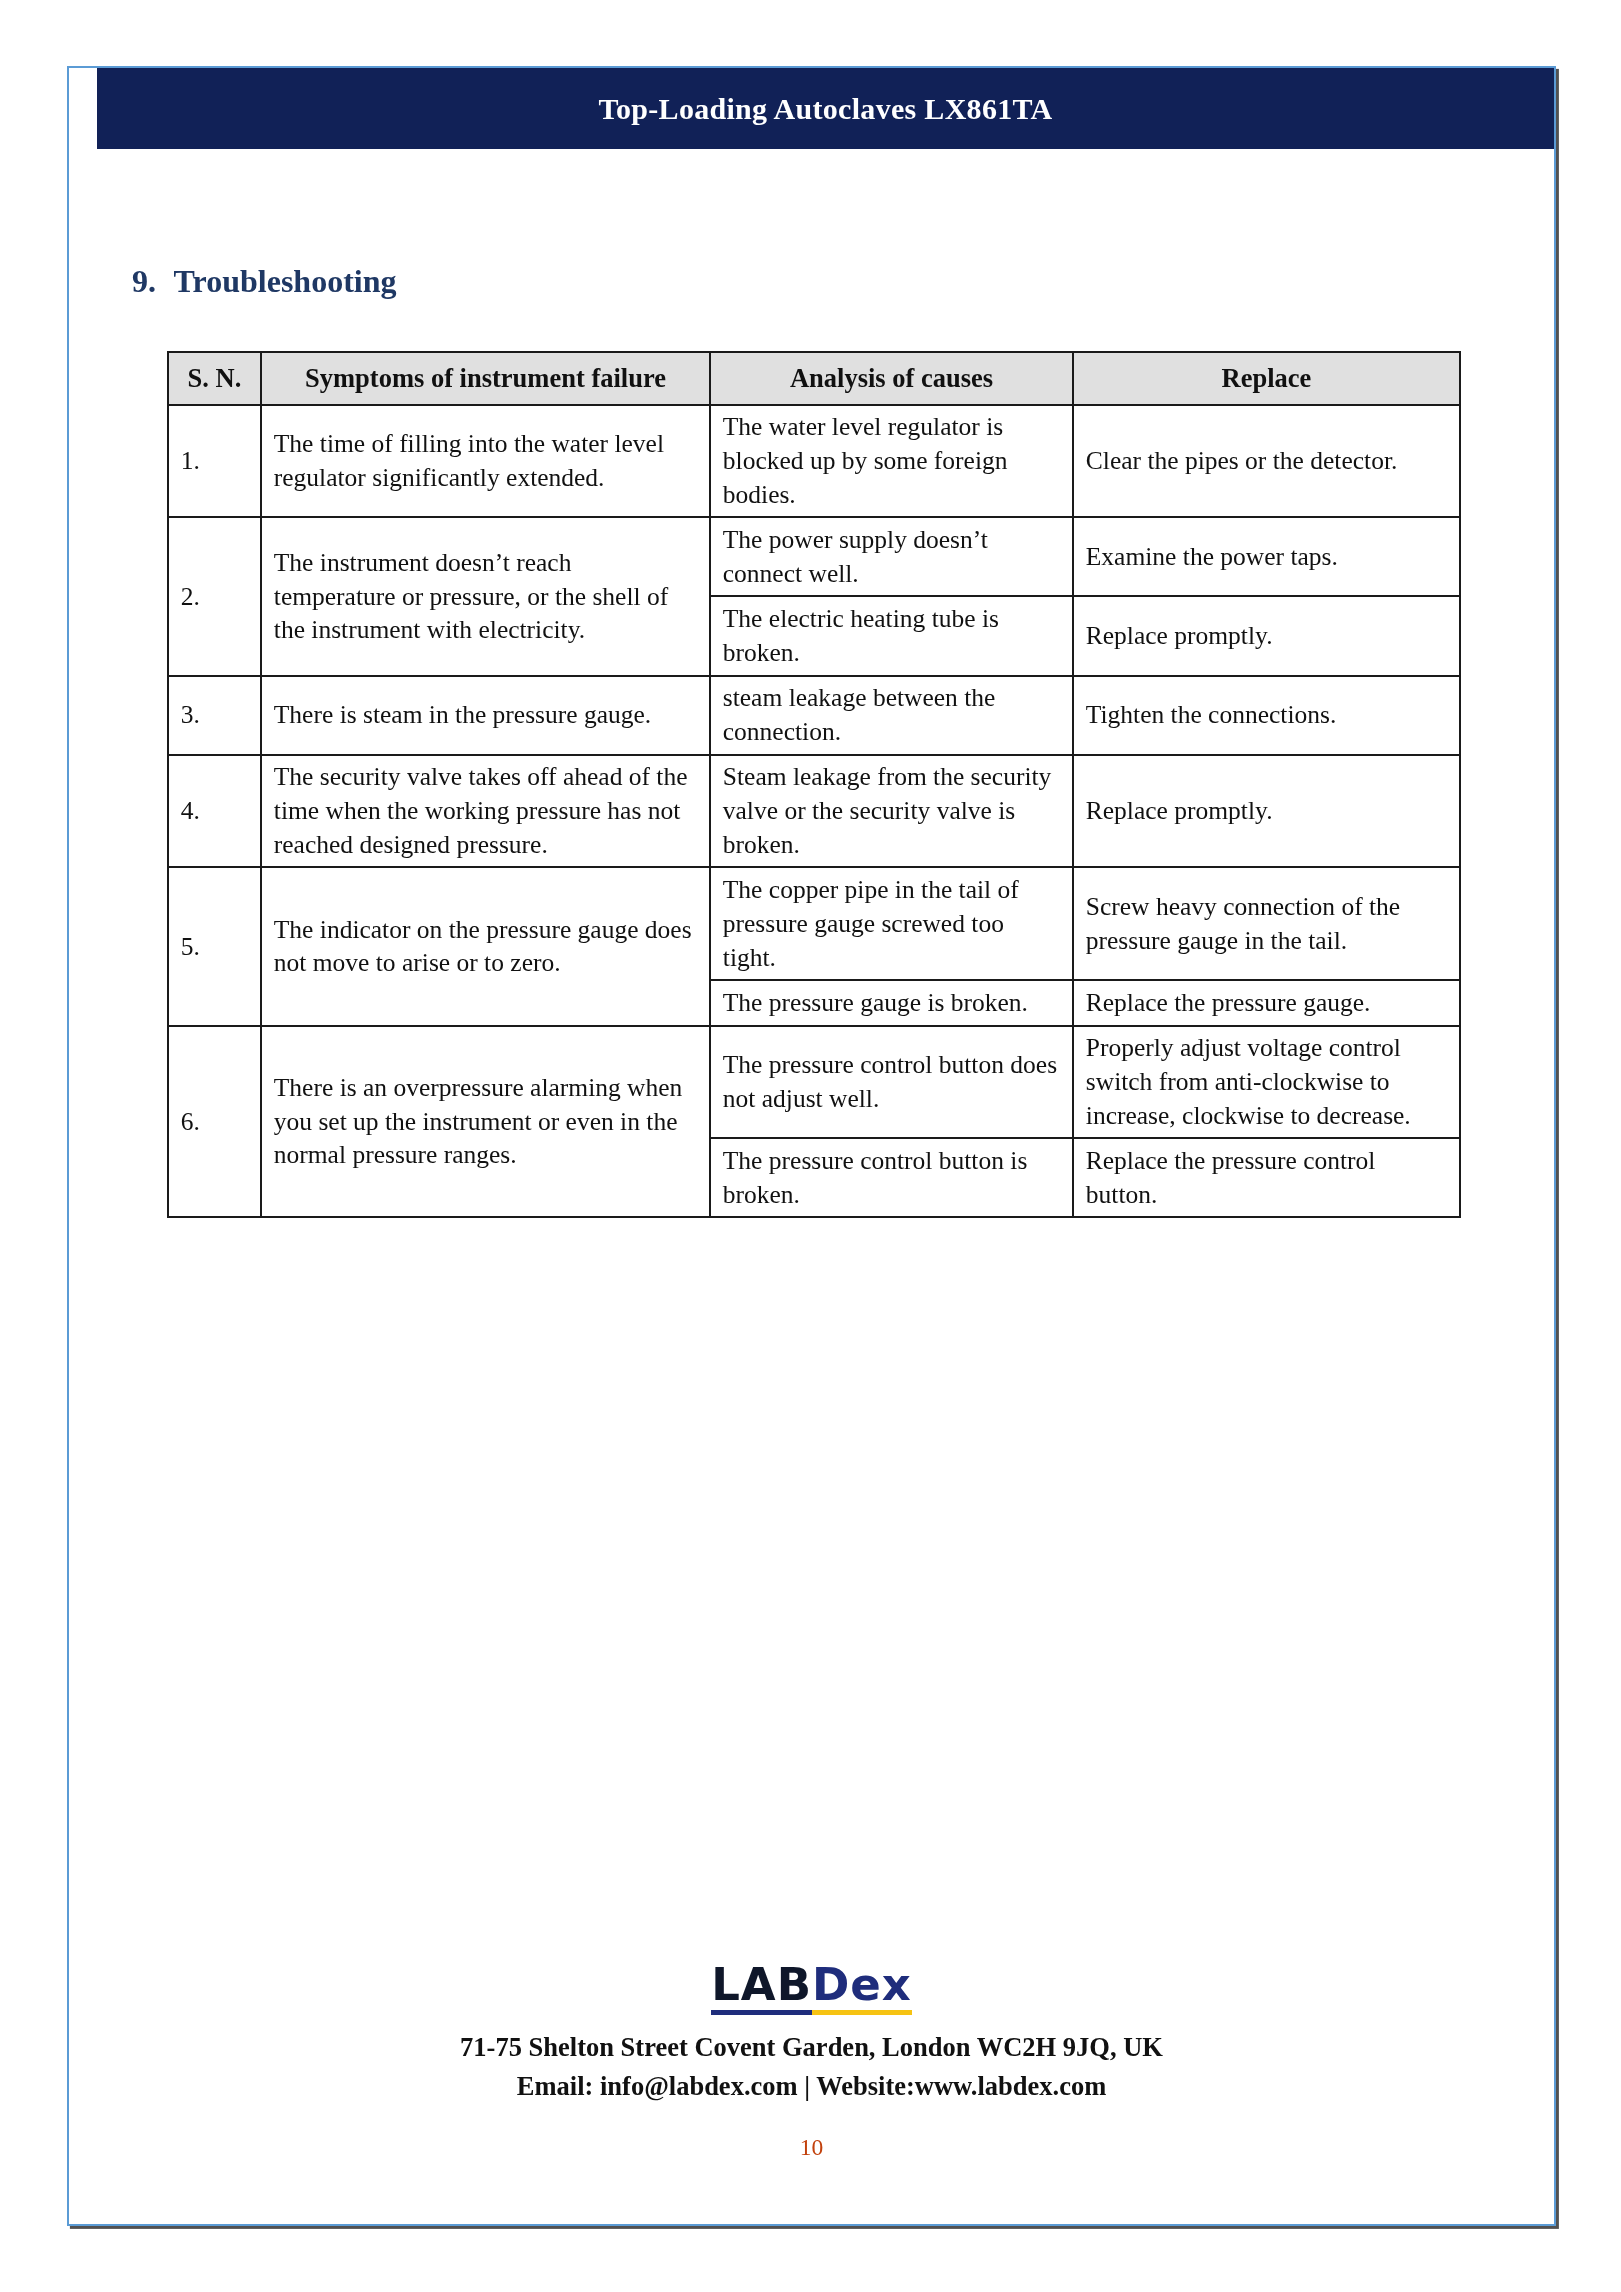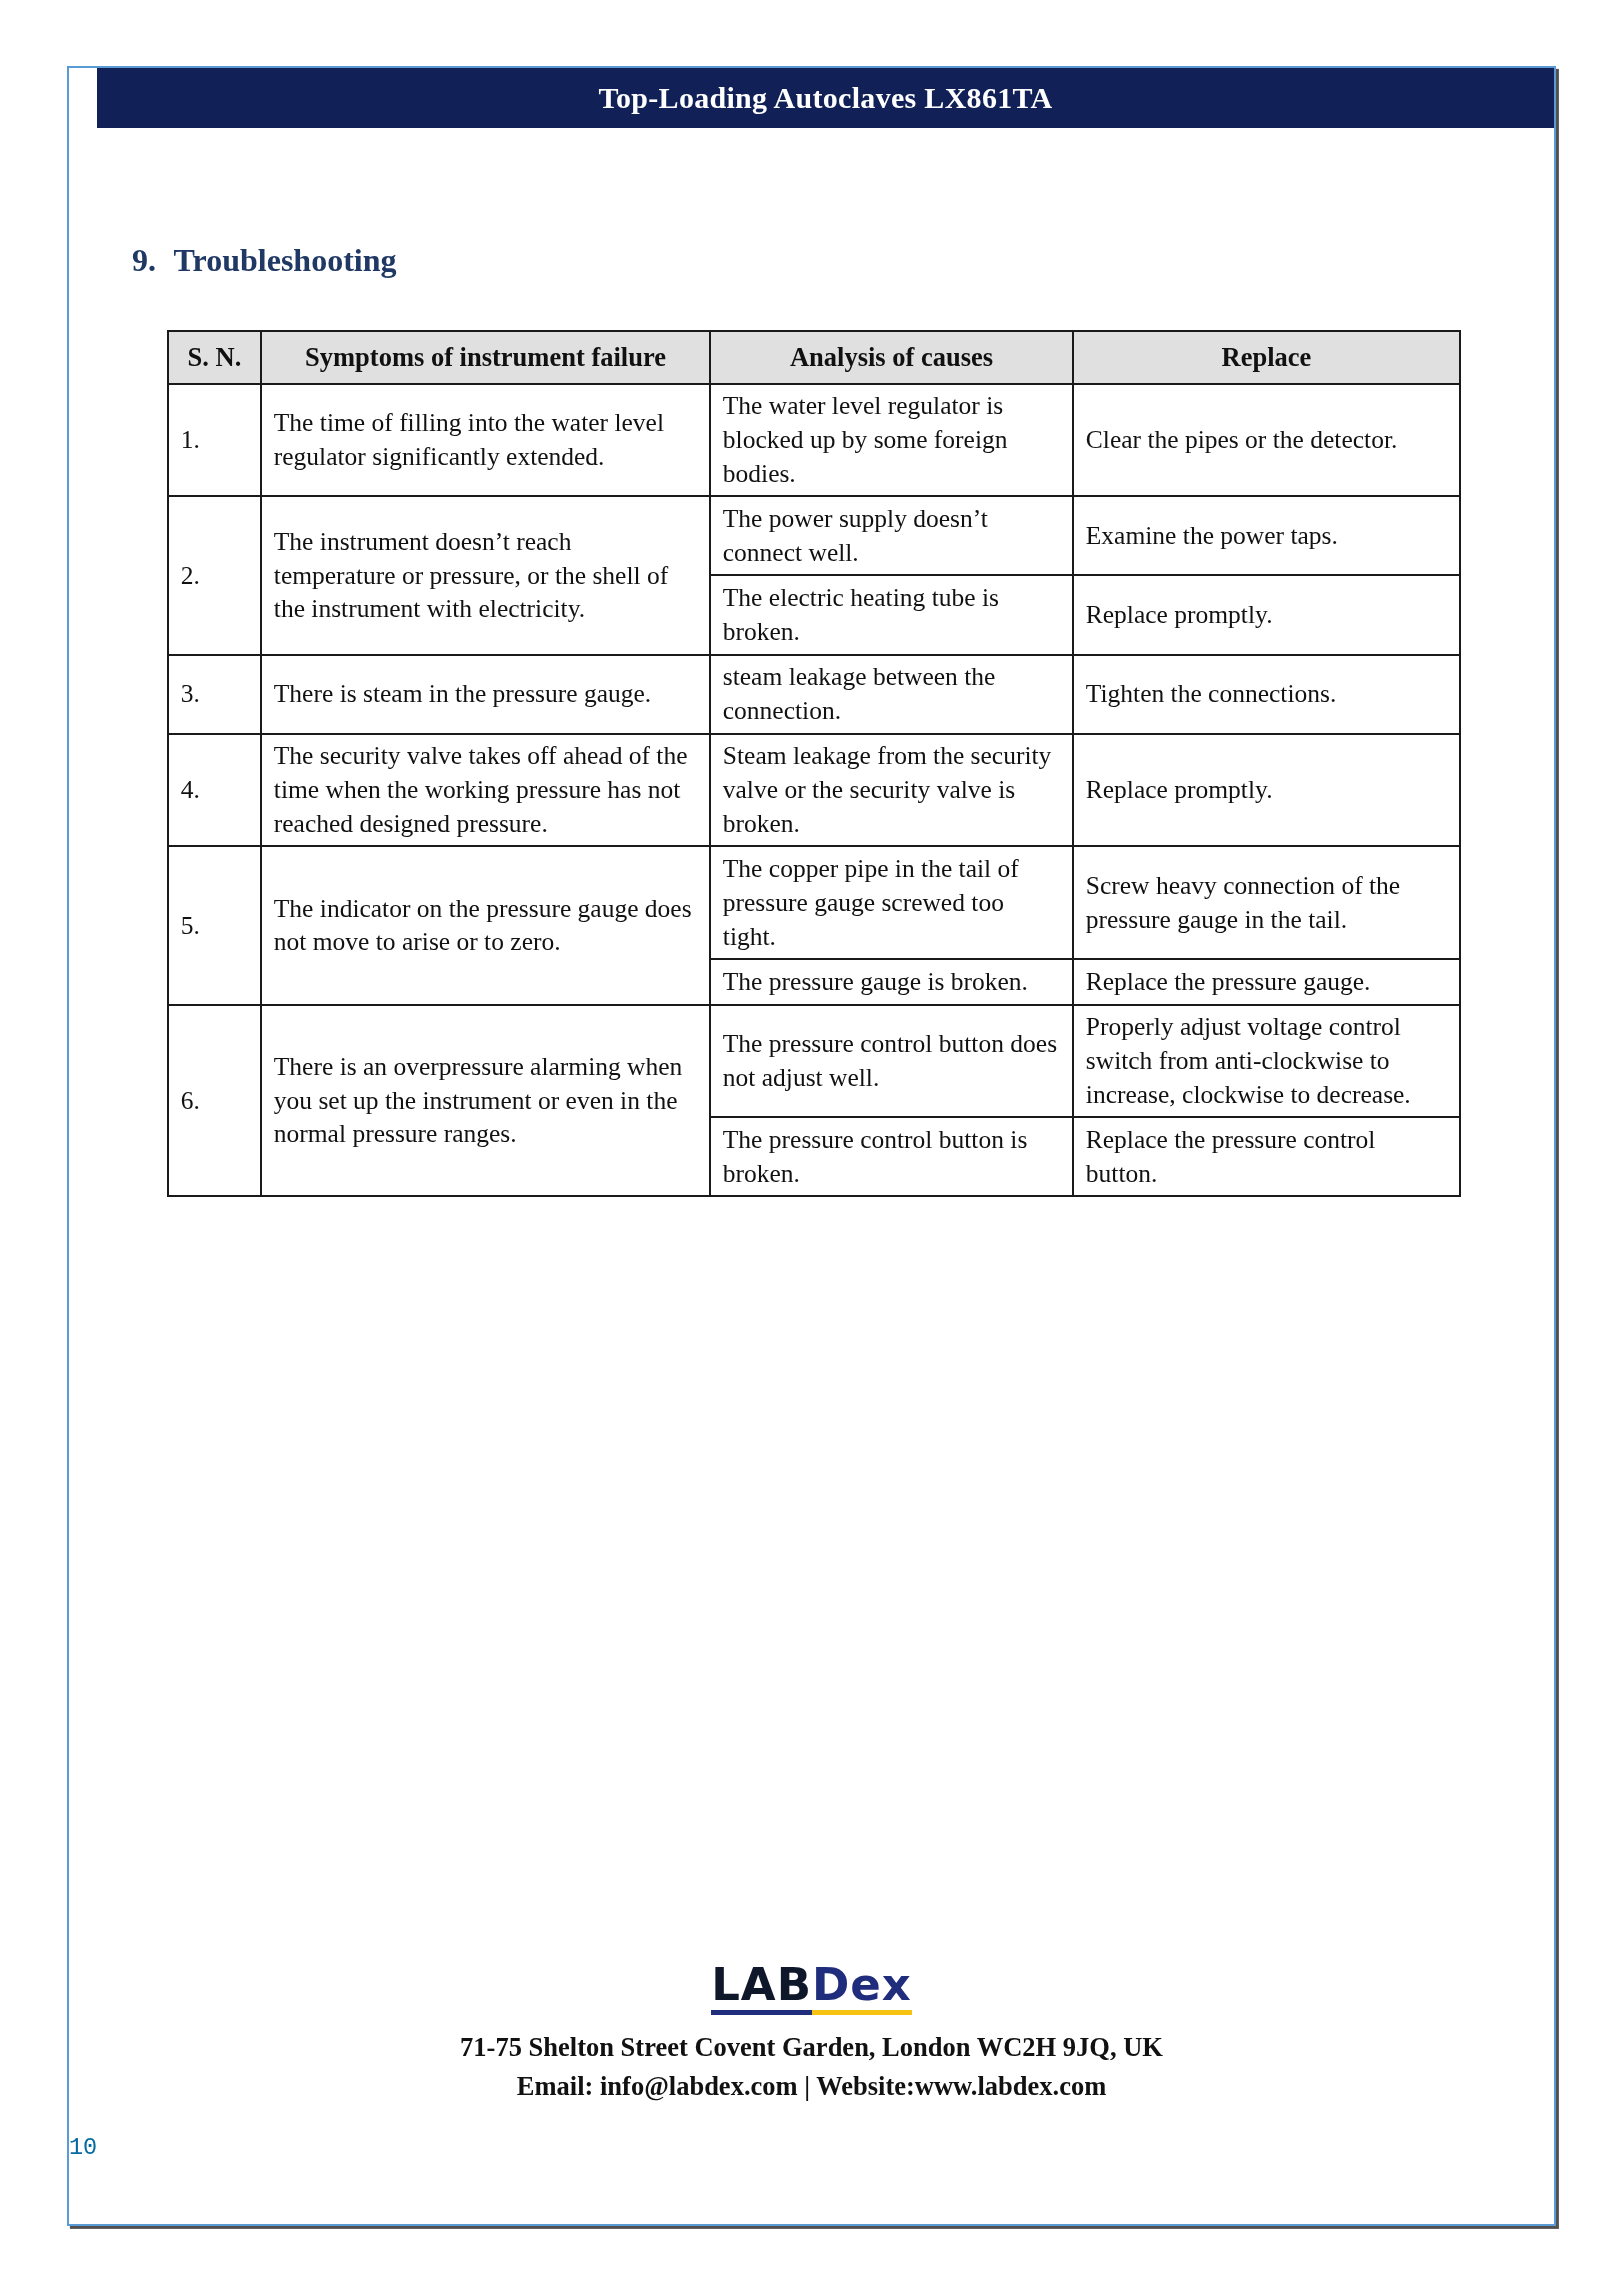--- a/index.html
+++ b/index.html
@@ -7,21 +7,21 @@
     width:1621px;height:2293px;position:relative;
     font-family:"Liberation Serif","DejaVu Serif",serif;
     color:#111;
   }
   .frame{
     position:absolute;left:67px;top:66px;width:1485px;height:2156px;
     border:2px solid #5b9bd5;background:#ffffff;
     box-shadow:2.9px 2.9px 0 rgba(50,50,50,0.85);
   }
   .titlebar{
-    height:60px;background:#112157;display:flex;align-items:center;justify-content:center;margin-left:28px;
+    height:81px;background:#112157;display:flex;align-items:center;justify-content:center;margin-left:28px;
   }
   .titlebar .title{
     color:#ffffff;font-size:30px;font-weight:bold;letter-spacing:0.3px;
   }
   .section-heading{
     margin:114px 0 0 63px;display:flex;gap:17.6px;
     color:#1f3864;font-size:32px;font-weight:bold;
   }
   table.tbl{
     margin:51px 16px 0 98px;border-collapse:collapse;width:1292px;
@@ -43,22 +43,22 @@
   .logo-text{font-family:"DejaVu Sans","Liberation Sans",sans-serif;font-weight:bold;font-size:45px;letter-spacing:1px;}
   .logo-lab{color:#0f172a;}
   .logo-dex{color:#1f2d7c;}
   .logo-underline{display:flex;height:4.9px;margin-top:2.9px;}
   .logo-underline .half{flex:1;}
   .ul-left{background:#1f2d7c;}
   .ul-right{background:#f6c313;}
   .addr{margin-top:13.7px;font-size:26.5px;font-weight:bold;color:#111;}
   .contact{margin-top:7.8px;font-size:26.5px;font-weight:bold;color:#111;}
   .pagenum{
-    position:absolute;left:0;top:2066px;width:100%;
-    font-family:Liberation Mono, monospace;font-size:23.5px;color:#0369a1;
+    position:absolute;left:0;top:2066px;width:100%;text-align:center;
+    font-family:Liberation Serif, serif;font-size:23.5px;color:#c2410c;
   }
 </style>
 </head>
 <body>
 
 <div class="frame">
 
   <div class="titlebar">
     <span class="title">Top-Loading Autoclaves LX861TA</span>
   </div>

